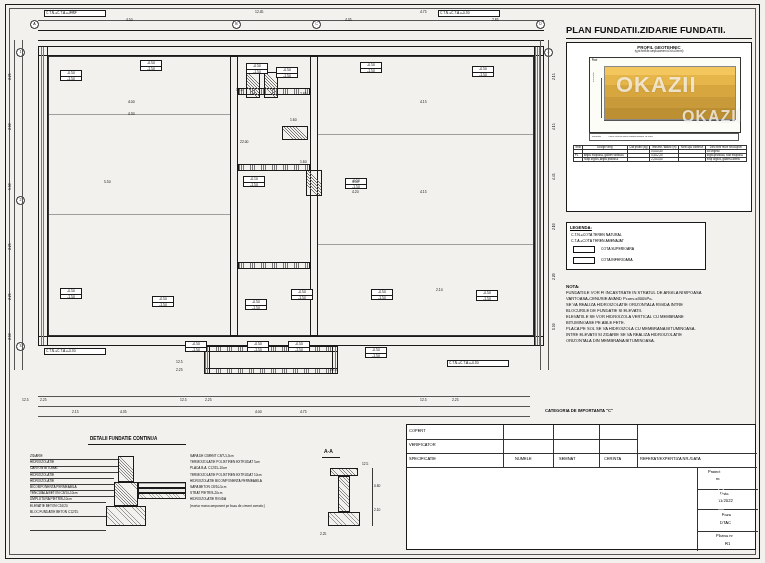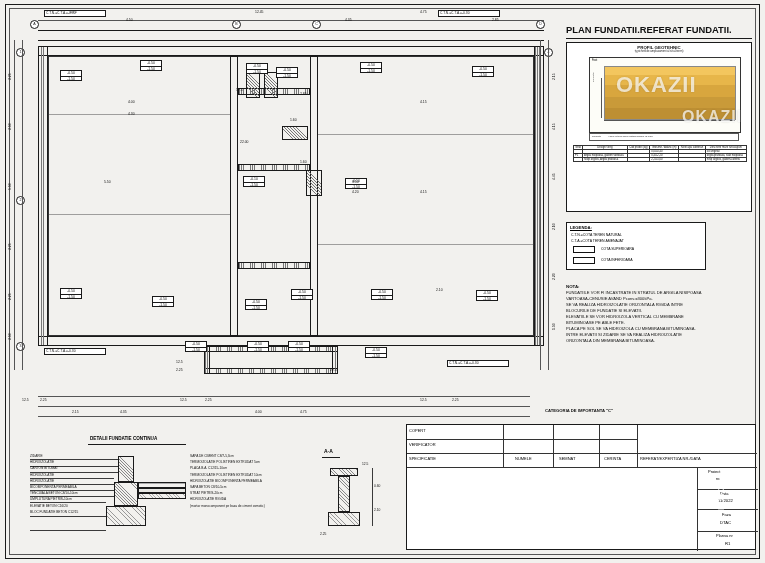--- a/index.html
+++ b/index.html
@@ -230,21 +230,21 @@
   <div class="ln hl" style="left:38px;top:396px;width:492px;background:#555;"></div>
   <div class="ln hl" style="left:38px;top:406px;width:492px;background:#555;"></div>
   <div class="ln hl" style="left:38px;top:416px;width:492px;background:#555;"></div>
 
   <div class="ln vl" style="left:14px;top:40px;height:330px;background:#555;"></div>
   <div class="ln vl" style="left:22px;top:40px;height:330px;background:#555;"></div>
 
   <div class="ln vl" style="left:540px;top:40px;height:330px;background:#555;"></div>
   <div class="ln vl" style="left:548px;top:40px;height:330px;background:#555;"></div>
 
-  <div class="title" style="left:566px;top:24px;font-size:9.4px;color:#111;">PLAN FUNDATII.REFERAT FUNDATII.</div>
+  <div class="title" style="left:566px;top:24px;font-size:9.4px;color:#111;">PLAN FUNDATII.ZIDARIE FUNDATII.</div>
   <div class="ln hl" style="left:566px;top:38px;width:186px;"></div>
 
   <div class="tbl" style="left:566px;top:42px;width:186px;height:170px;">
     <div style="text-align:center;font-size:4.4px;font-weight:bold;padding-top:2px;color:#111;">PROFIL GEOTEHNIC</div>
     <div style="text-align:center;font-size:2.7px;color:#222;">ty pichetil de amplasament al sit.ul.teren)</div>
 
     <div class="abs" style="left:22px;top:14px;width:150px;height:74px;border:1px solid #333;background:#fdfdf8;">
       <div class="abs" style="left:2px;top:1px;font-size:2.6px;">Foot</div>
       <div class="abs" style="left:14px;top:8px;width:130px;height:52px;background:linear-gradient(180deg,#f3c65e 0 16%,#e7b64a 16% 34%,#d8a63e 34% 58%,#c99a39 58% 78%,#bd8f33 78% 100%);border:1px solid #888;"></div>
       <div class="abs" style="left:14px;top:8px;width:130px;height:52px;background:repeating-linear-gradient(0deg,rgba(0,0,0,.18) 0 0.4px,transparent 0.4px 4px);"></div>

